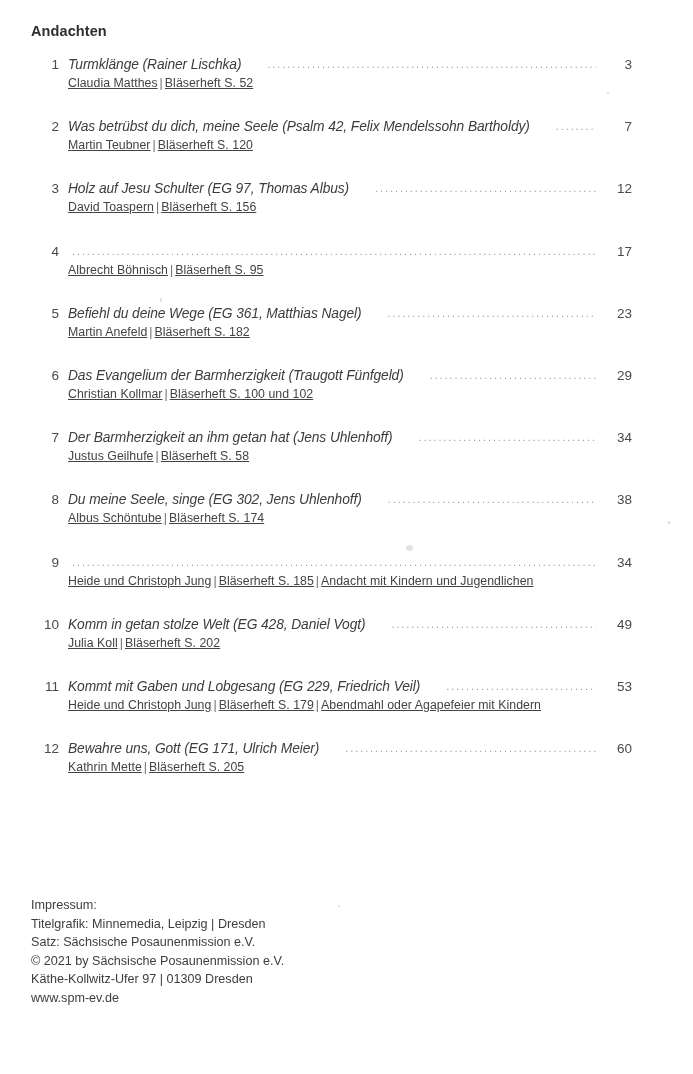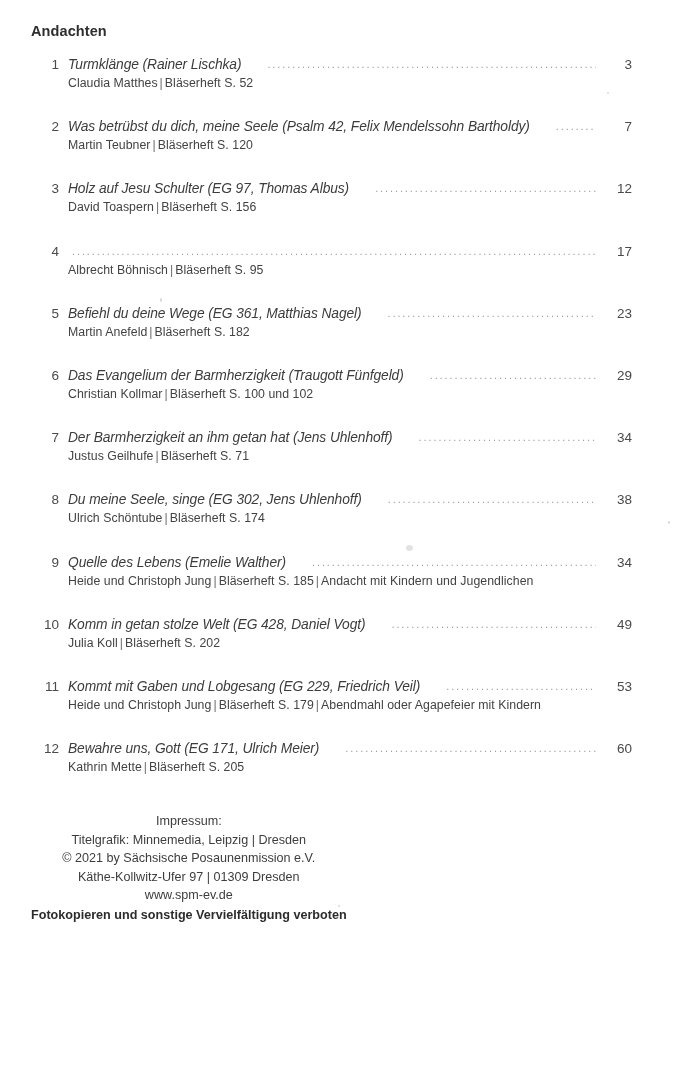--- a/index.html
+++ b/index.html
@@ -103,36 +103,36 @@
     margin-left: 4px;
   }
 
   .entry-sub {
     margin-left: 68px;
     margin-top: 4px;
     font-size: 12.3px;
     color: #434343;
     letter-spacing: 0.05px;
     white-space: nowrap;
+    text-decoration: underline;
   }
 
   .entry-sub .sep {
     color: #6e6e6e;
     padding: 0 2px;
   }
 
   
   .imprint {
     position: absolute;
     left: 31px;
-    top: 812px;
+    top: 896px;
     font-size: 12.6px;
     line-height: 18.6px;
     color: #3d3d3d;
-    text-align: center;
   }
   .imprint .line {
     white-space: nowrap;
   }
   .imprint .line.bold {
     font-weight: bold;
     color: #2c2c2c;
     padding-top: 1px;
   }
 
@@ -219,38 +219,37 @@
       </div>
       <div class="toc-entry">
         <div class="entry-main">
           <span class="entry-num">7</span>
           <span class="entry-title-wrap">
             <span class="entry-title">Der Barmherzigkeit an ihm getan hat (Jens Uhlenhoff)</span>
             <span class="leader">................................................................................................................................................................</span>
           </span>
           <span class="entry-page">34</span>
         </div>
-        <div class="entry-sub"><span>Justus Geilhufe</span><span class="sep">|</span><span>Bläserheft S. 71</span></div>
+        <div class="entry-sub"><span>Justus Geilhufe</span><span class="sep">|</span><span>Bläserheft S. 58</span></div>
       </div>
       <div class="toc-entry">
         <div class="entry-main">
           <span class="entry-num">8</span>
           <span class="entry-title-wrap">
             <span class="entry-title">Du meine Seele, singe (EG 302, Jens Uhlenhoff)</span>
             <span class="leader">................................................................................................................................................................</span>
           </span>
           <span class="entry-page">38</span>
         </div>
-        <div class="entry-sub"><span>Ulrich Schöntube</span><span class="sep">|</span><span>Bläserheft S. 174</span></div>
+        <div class="entry-sub"><span>Albus Schöntube</span><span class="sep">|</span><span>Bläserheft S. 174</span></div>
       </div>
       <div class="toc-entry">
         <div class="entry-main">
           <span class="entry-num">9</span>
           <span class="entry-title-wrap">
-            <span class="entry-title">Quelle des Lebens (Emelie Walther)</span>
             <span class="leader">................................................................................................................................................................</span>
           </span>
           <span class="entry-page">34</span>
         </div>
         <div class="entry-sub"><span>Heide und Christoph Jung</span><span class="sep">|</span><span>Bläserheft S. 185</span><span class="sep">|</span><span>Andacht mit Kindern und Jugendlichen</span></div>
       </div>
       <div class="toc-entry">
         <div class="entry-main">
           <span class="entry-num">10</span>
           <span class="entry-title-wrap">
@@ -281,24 +280,24 @@
           </span>
           <span class="entry-page">60</span>
         </div>
         <div class="entry-sub"><span>Kathrin Mette</span><span class="sep">|</span><span>Bläserheft S. 205</span></div>
       </div>
     </div>
 
   <div class="imprint">
       <div class="line">Impressum:</div>
       <div class="line">Titelgrafik: Minnemedia, Leipzig | Dresden</div>
+      <div class="line">Satz: Sächsische Posaunenmission e.V.</div>
       <div class="line">© 2021 by Sächsische Posaunenmission e.V.</div>
       <div class="line">Käthe-Kollwitz-Ufer 97 | 01309 Dresden</div>
       <div class="line">www.spm-ev.de</div>
-      <div class="line bold">Fotokopieren und sonstige Vervielfältigung verboten</div>
     </div>
 
   <div class="speck" style="left:406px; top:545px; width:7px; height:6px; background:#e2e2e2;"></div>
   <div class="speck" style="left:607px; top:92px; width:2px; height:2px;"></div>
   <div class="speck" style="left:668px; top:521px; width:2px; height:3px;"></div>
   <div class="speck" style="left:160px; top:298px; width:2px; height:4px;"></div>
   <div class="speck" style="left:338px; top:905px; width:2px; height:2px;"></div>
 
 </div>
 

